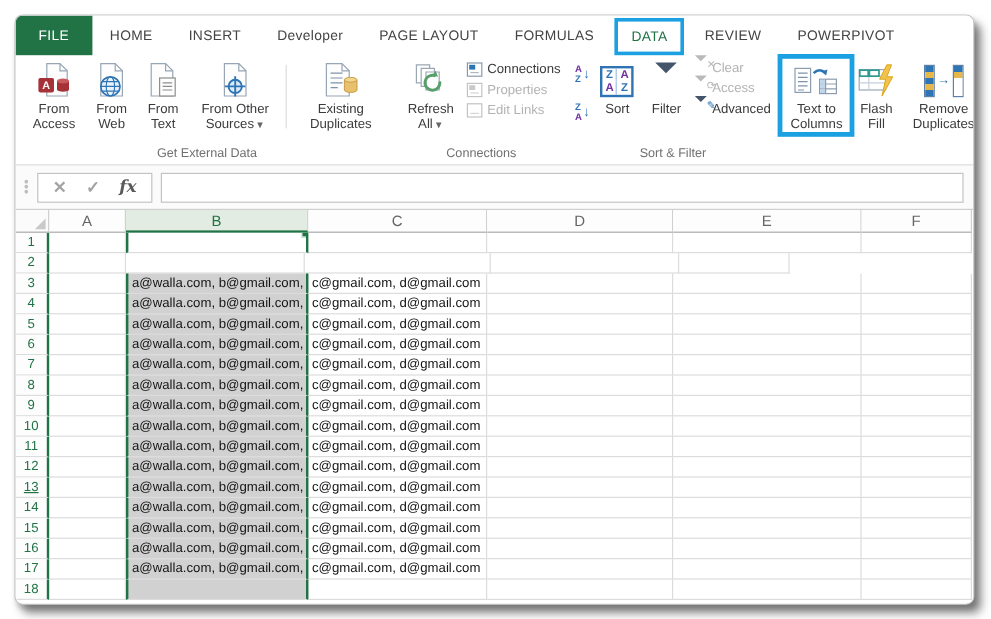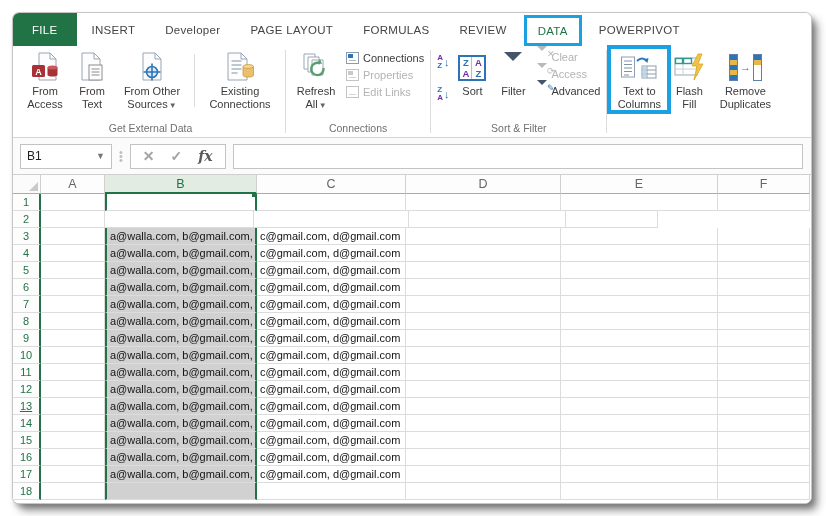--- a/index.html
+++ b/index.html
@@ -98,26 +98,27 @@
   .bempty { background:#d1d1d1; }
   .cdata  { color:#141414; line-height:16px; padding-left:3px; }
 </style>
 </head>
 <body>
 
 <div class="frame">
 
   <div class="tabbar" id="tabbar">
       <div class="tab file">FILE</div>
+      <div class="tab">HOME</div>
       <div class="tab">INSERT</div>
       <div class="tab">Developer</div>
       <div class="tab">PAGE LAYOUT</div>
       <div class="tab">FORMULAS</div>
+      <div class="tab active-data">DATA</div>
       <div class="tab">REVIEW</div>
-      <div class="tab active-data">DATA</div>
       <div class="tab">POWERPIVOT</div>
     </div>
 
   <div class="ribbon">
 
     <div class="rgroup">
       <div class="rbody">
         <div class="bigbtn">
           <span class="ic">
             <svg width="34" height="33" viewBox="0 0 34 33">
@@ -127,20 +128,32 @@
                 <text x="10.5" y="23.5" font-size="9" font-weight="bold" fill="#fff" text-anchor="middle">A</text>
                 <path d="M19.5 16.5h10v7a5 2 0 0 1-10 0z" fill="#a63136"></path>
                 <ellipse cx="24.5" cy="16.5" rx="5" ry="2" fill="#c9595e"></ellipse>
               </svg>
           </span>
           <span class="lbl" style="width:46px">From Access</span>
         </div>
         <div class="bigbtn">
           <span class="ic">
             <svg width="32" height="33" viewBox="0 0 32 33">
+                <path d="M7 2h12l6 6v21H7z" fill="#fdfdfd" stroke="#97a5b5"></path>
+                <path d="M19 2v6h6" fill="none" stroke="#97a5b5"></path>
+                <circle cx="15" cy="21" r="8" fill="#eaf3fb" stroke="#2e75b6" stroke-width="1.4"></circle>
+                <ellipse cx="15" cy="21" rx="3.5" ry="8" fill="none" stroke="#2e75b6"></ellipse>
+                <path d="M7 21h16M8.5 17h13M8.5 25h13" stroke="#2e75b6" stroke-width="1"></path>
+              </svg>
+          </span>
+          <span class="lbl" style="width:38px">From Web</span>
+        </div>
+        <div class="bigbtn">
+          <span class="ic">
+            <svg width="32" height="33" viewBox="0 0 32 33">
                 <path d="M6 2h12l6 6v21H6z" fill="#fdfdfd" stroke="#97a5b5"></path>
                 <path d="M18 2v6h6" fill="none" stroke="#97a5b5"></path>
                 <rect x="13" y="14" width="13" height="15" fill="#fdfdfd" stroke="#8e8e8e"></rect>
                 <path d="M15.5 18h8M15.5 21h8M15.5 24h8" stroke="#8e8e8e"></path>
               </svg>
           </span>
           <span class="lbl" style="width:36px">From Text</span>
         </div>
         <div class="bigbtn">
           <span class="ic">
@@ -157,21 +170,21 @@
         <div class="bigbtn">
           <span class="ic">
             <svg width="34" height="33" viewBox="0 0 34 33">
                 <path d="M5 2h13l6 6v21H5z" fill="#fdfdfd" stroke="#97a5b5"></path>
                 <path d="M18 2v6h6" fill="none" stroke="#97a5b5"></path>
                 <path d="M8.5 10h10M8.5 14h10M8.5 18h10M8.5 22h6" stroke="#7e93a8"></path>
                 <path d="M20 15.5h10.5v8.5a5.2 2 0 0 1-10.5 0z" fill="#e9c06c" stroke="#c79a43" stroke-width=".8"></path>
                 <ellipse cx="25.2" cy="15.5" rx="5.2" ry="2" fill="#f3d68f" stroke="#c79a43" stroke-width=".8"></ellipse>
               </svg>
           </span>
-          <span class="lbl" style="width:78px">Existing Connections</span>
+          <span class="lbl" style="width:78px">Existing Duplicates</span>
         </div>
       </div>
       <div class="rlabel">Get External Data</div>
     </div>
 
     <div class="gsep"></div>
 
     <div class="rgroup">
       <div class="rbody">
         <div class="bigbtn">
@@ -320,24 +333,20 @@
             </span>
           </span>
           <span class="lbl" style="width:64px">Remove Duplicates</span>
         </div>
       </div>
       <div class="rlabel"></div>
     </div>
   </div>
 
   <div class="fbar">
-    <div class="namebox">
-      <span>B1</span>
-      <span class="caret">▼</span>
-    </div>
     <div class="vdots">•<br>•<br>•</div>
     <div class="fxbox">
       <span class="x">✕</span>
       <span class="ck">✓</span>
       <span class="fx">fx</span>
     </div>
     <input class="finput" value="" style="">
   </div>
 
   <div class="grid" id="grid">

